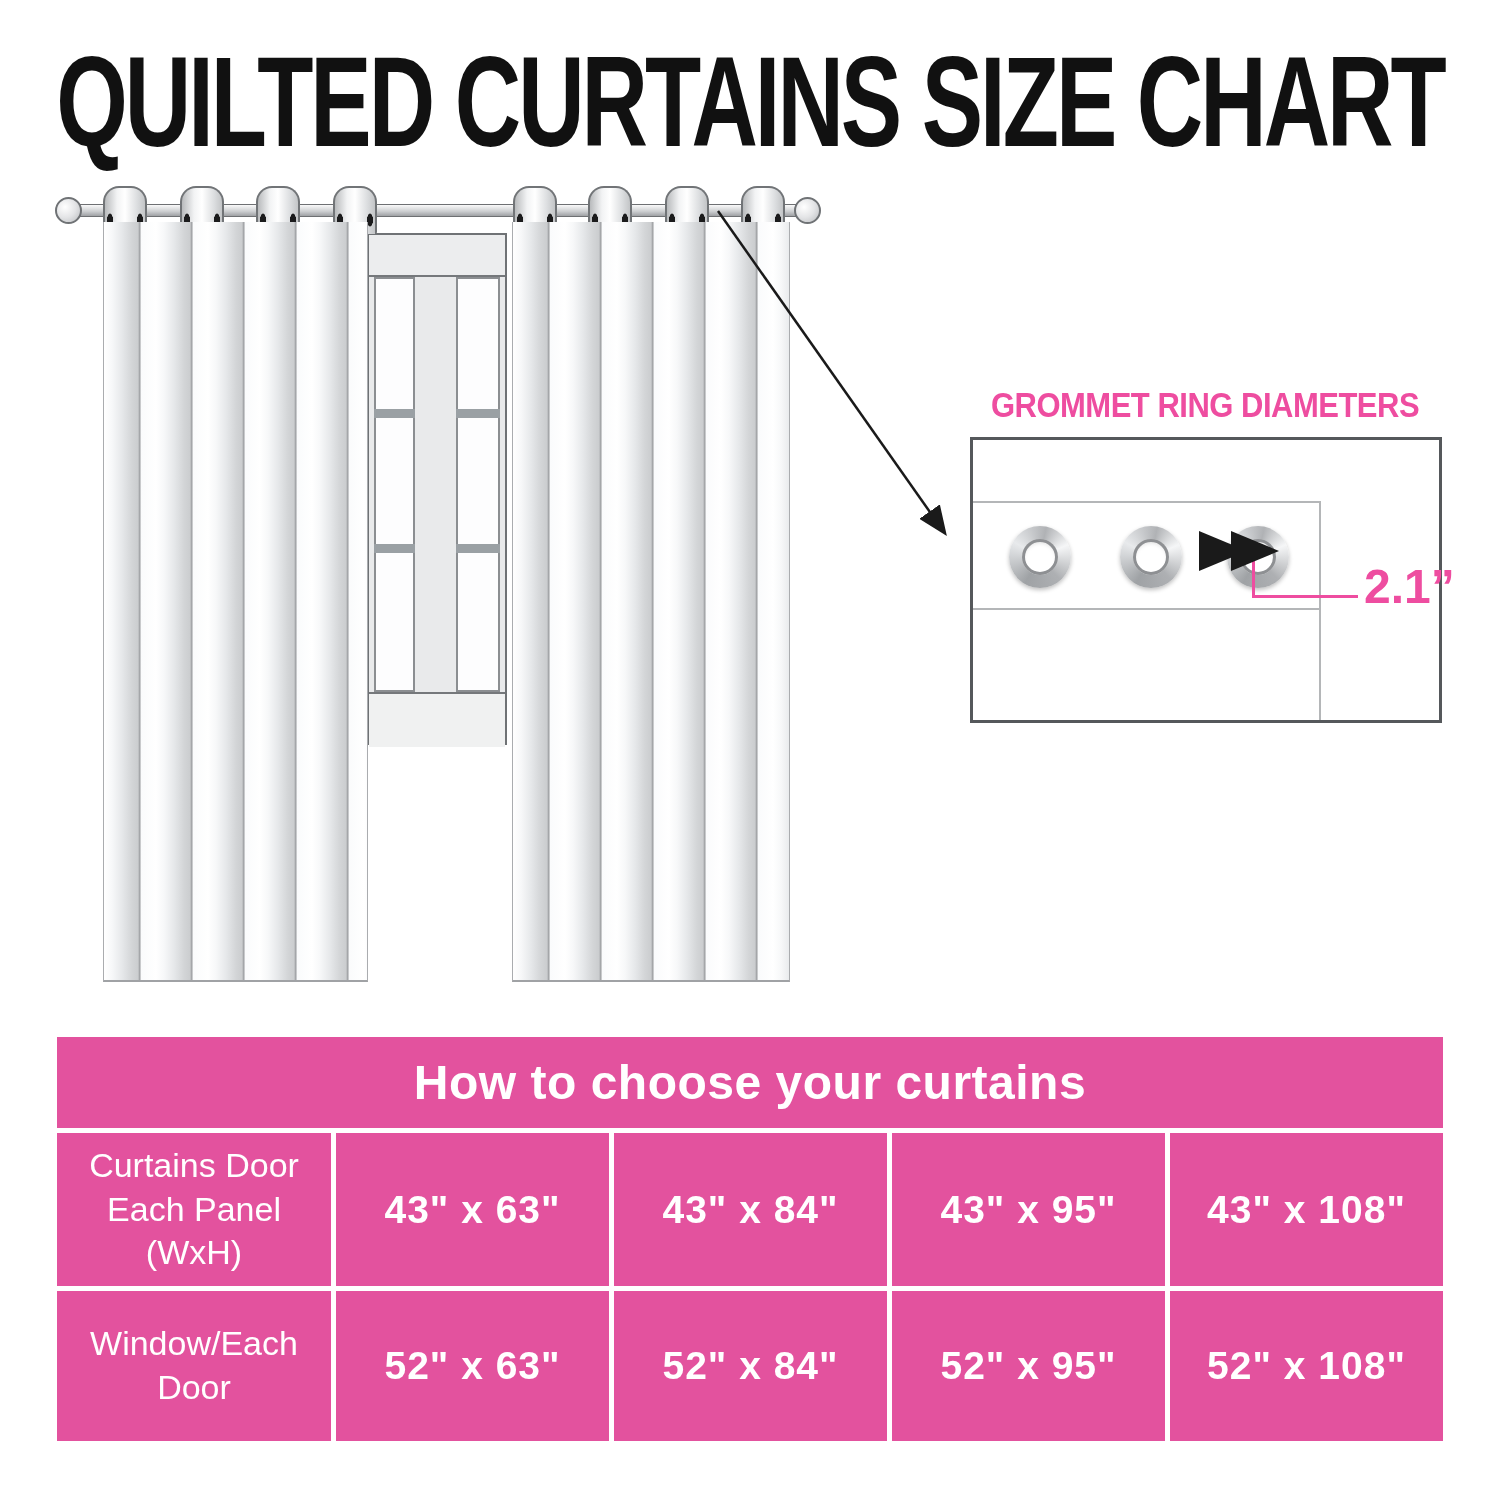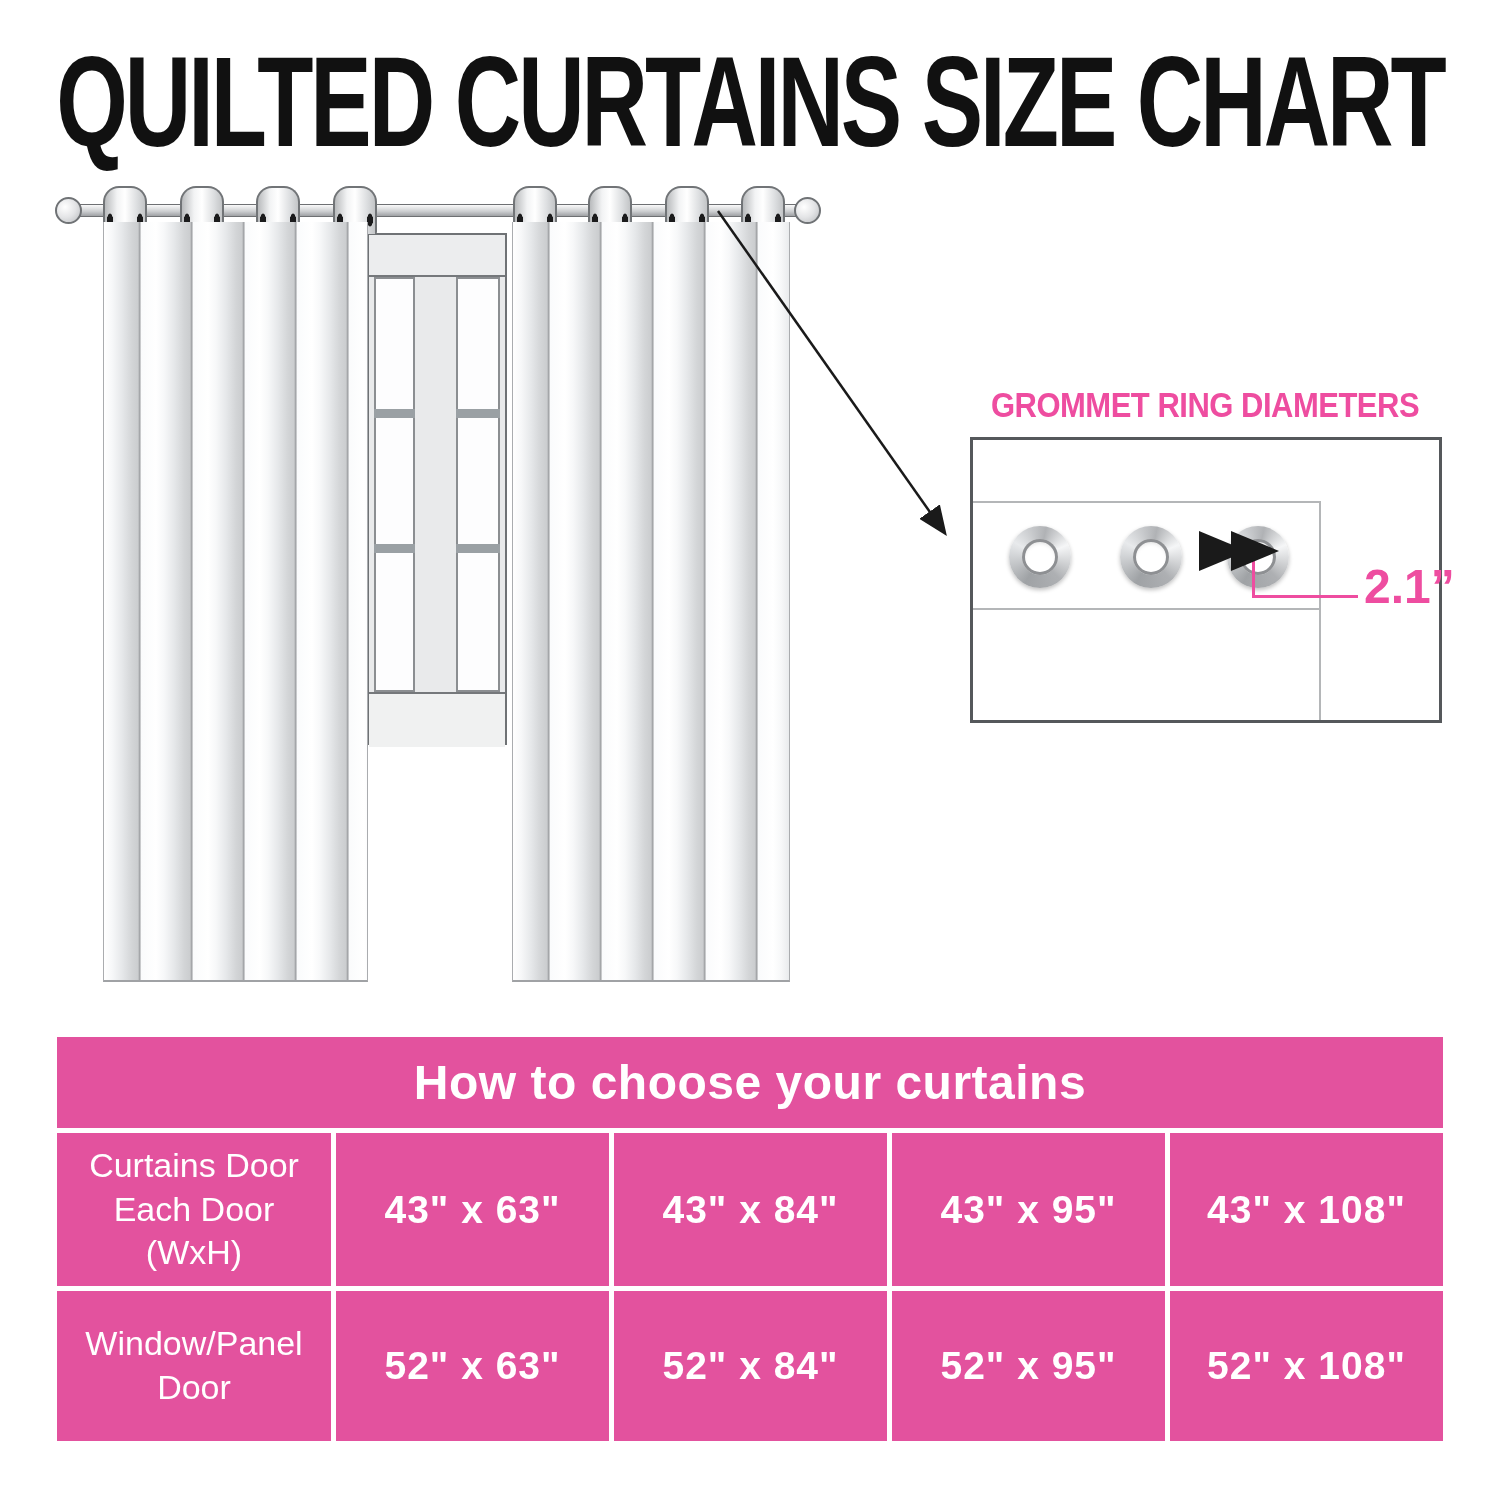--- a/index.html
+++ b/index.html
@@ -165,30 +165,30 @@
     </defs>
     <line x1="718" y1="211" x2="944" y2="532" stroke="#1a1a1a" stroke-width="2.5" marker-end="url(#ah)"></line>
     <line x1="1239" y1="551" x2="1271" y2="551" stroke="#111111" stroke-width="4" marker-start="url(#ah)" marker-end="url(#ah)"></line>
   </svg>
 
   <div class="size-table">
     <div class="cell header-cell">How to choose your curtains</div>
 
     <div class="cell label-cell">
       <span>Curtains Door</span>
-      <span>Each Door</span>
+      <span>Each Panel</span>
       <span>(WxH)</span>
     </div>
     <div class="cell value-cell">43" x 63"</div>
     <div class="cell value-cell">43" x 84"</div>
     <div class="cell value-cell">43" x 95"</div>
     <div class="cell value-cell">43" x 108"</div>
 
     <div class="cell label-cell">
-      <span>Window/Panel</span>
+      <span>Window/Each</span>
       <span>Door</span>
     </div>
     <div class="cell value-cell">52" x 63"</div>
     <div class="cell value-cell">52" x 84"</div>
     <div class="cell value-cell">52" x 95"</div>
     <div class="cell value-cell">52" x 108"</div>
   </div>
 
 </div>
 

